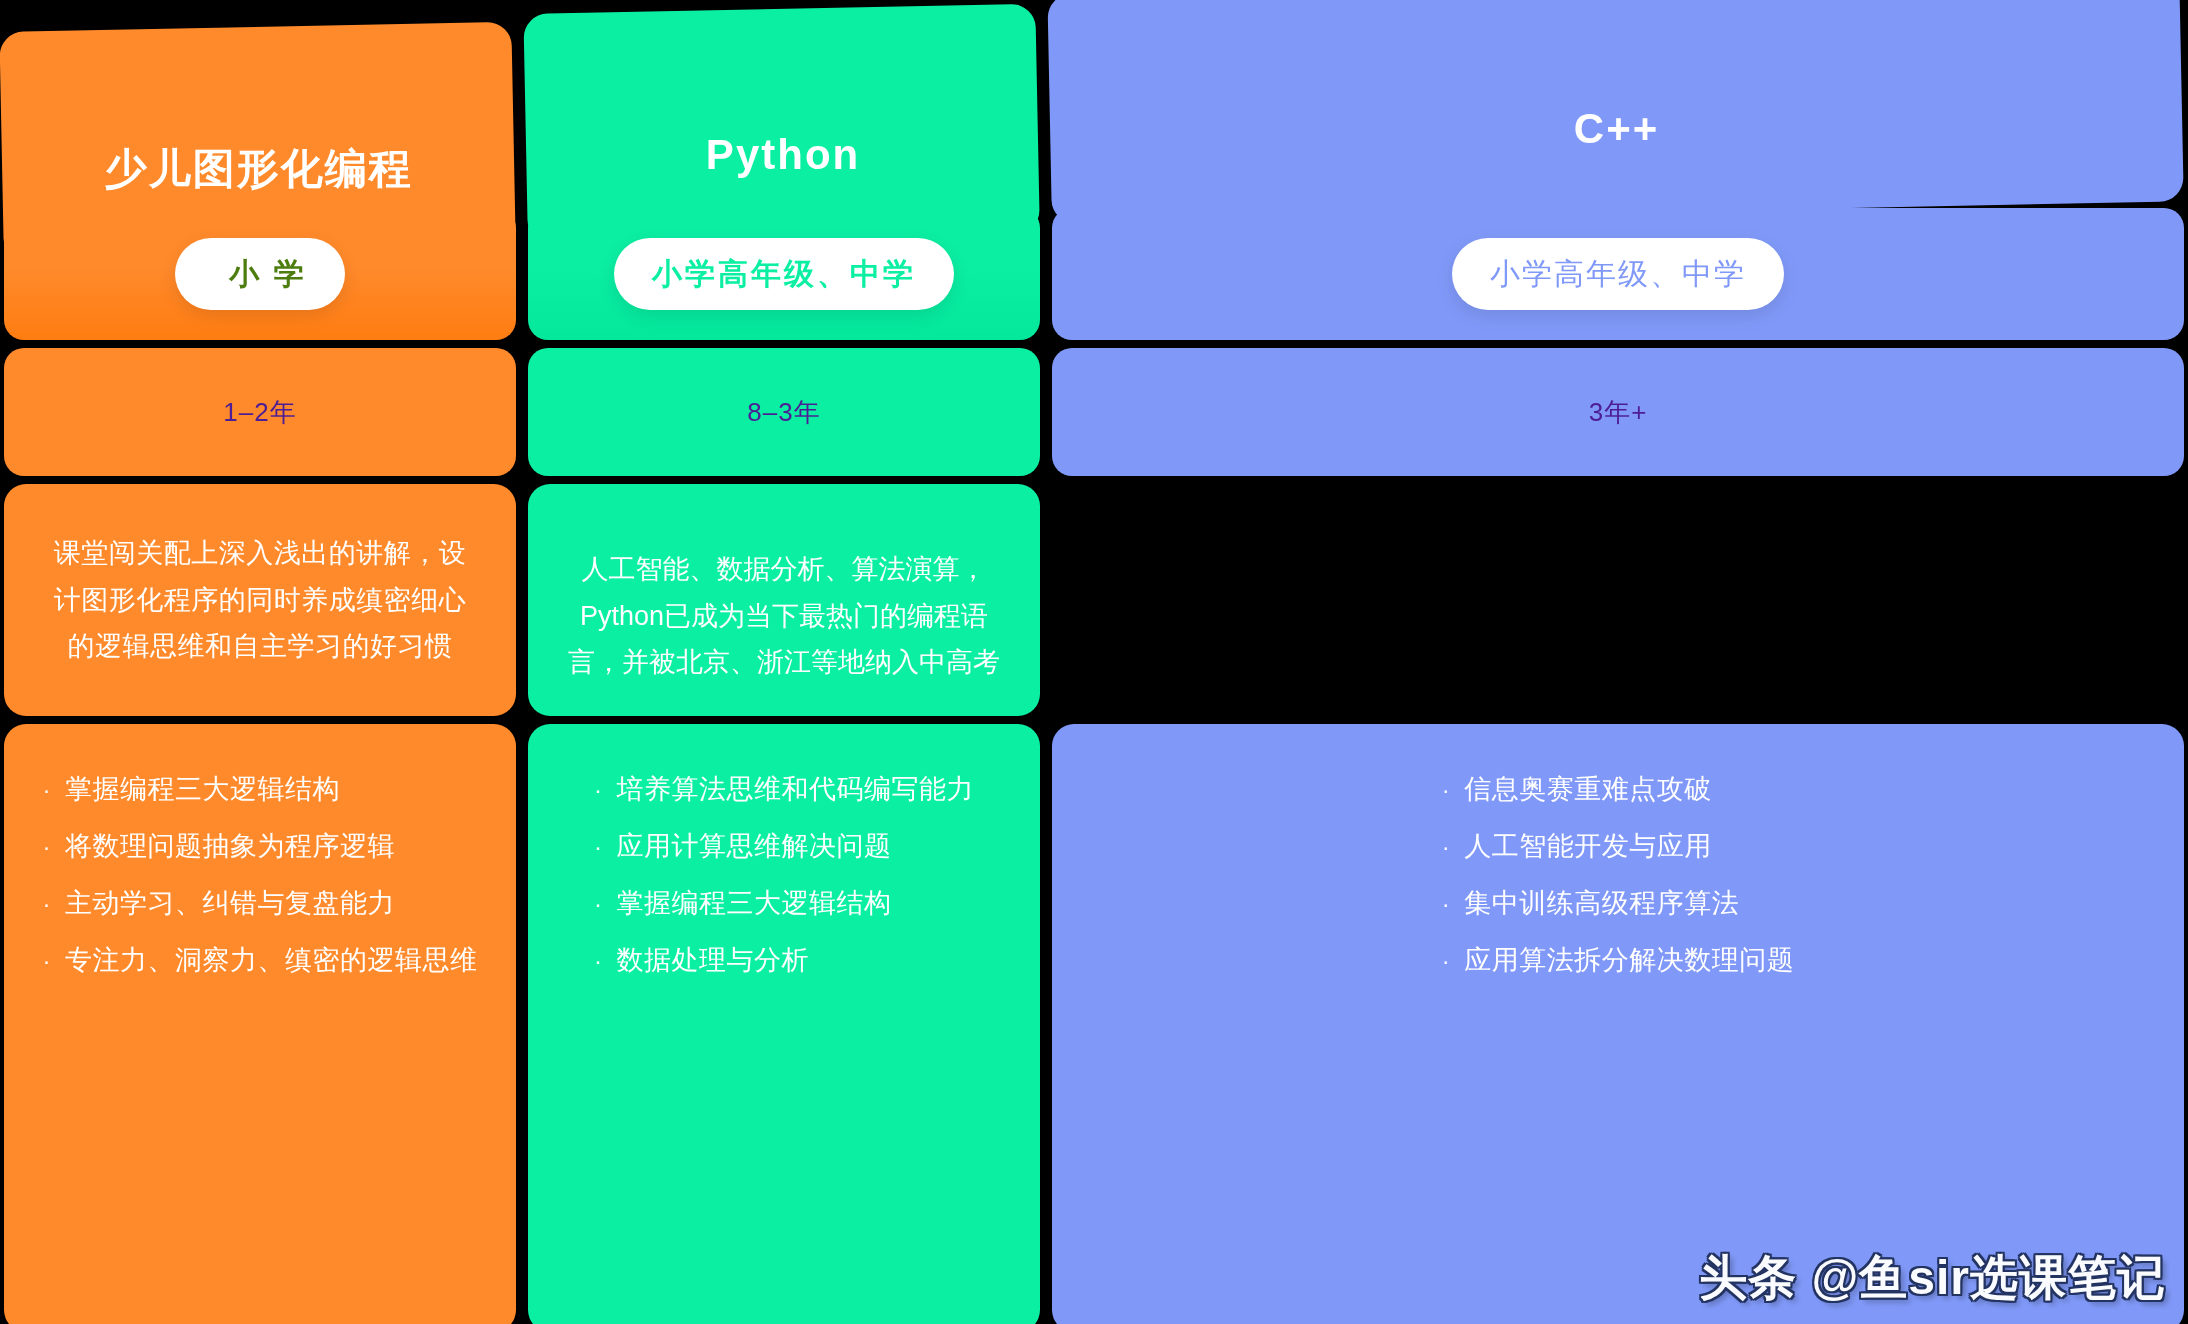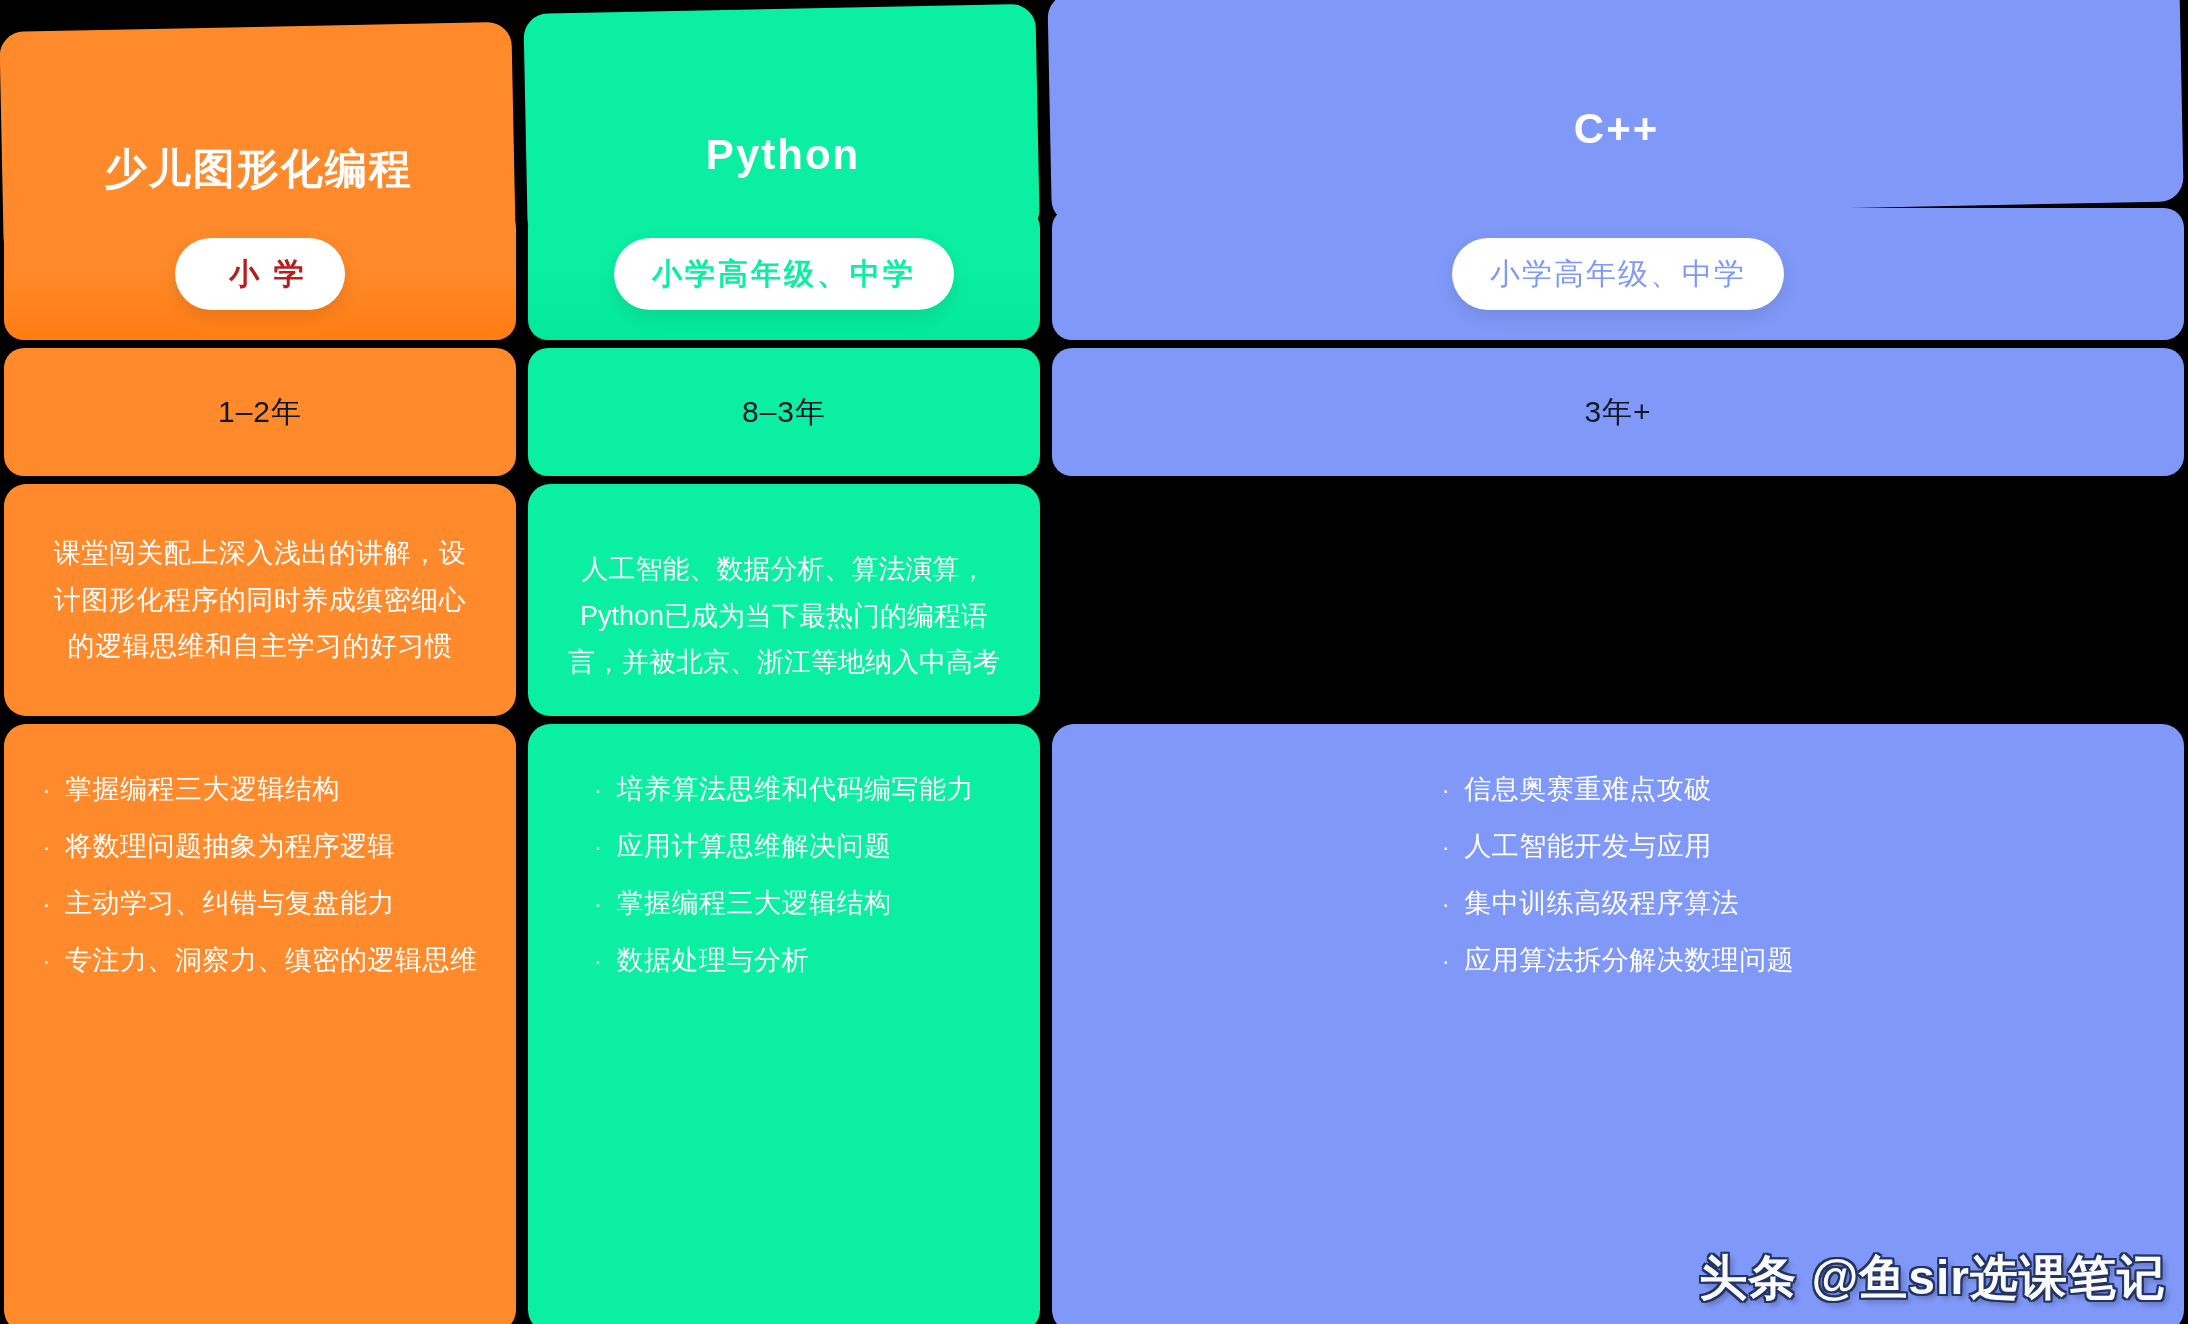--- a/index.html
+++ b/index.html
@@ -68,27 +68,27 @@
     border-radius: 999px;
     display: flex;
     align-items: center;
     justify-content: center;
     height: 72px;
     padding: 0 38px;
     box-shadow: 0 6px 18px rgba(0,0,0,0.10);
     white-space: nowrap;
   }
   .pill-text { font-size: 30px; font-weight: 700; letter-spacing: 3px; }
-  .pill-text.o { color: #b91c1c; margin-left: 16px; }
+  .pill-text.o { color: #4d7c0f; margin-left: 16px; }
   .pill-text.g { color: #0BEFA3; }
   .pill-text.b { color: #8099F8; font-weight: 400; letter-spacing: 2px; }
 
   
   .dur { top: 348px; height: 128px; border-radius: 20px; }
-  .dur-text { font-size: 30px; color: #0f172a; font-weight: 400; letter-spacing: 1px; }
+  .dur-text { font-size: 26px; color: #4c1d95; font-weight: 400; letter-spacing: 1px; }
 
   
   .desc { top: 484px; height: 232px; border-radius: 22px; padding: 8px 40px; }
   .desc-text {
     font-size: 27px; line-height: 1.72; color: #ffffff;
     text-align: center; font-weight: 400; letter-spacing: 0.5px;
   }
   .desc-text.tight { letter-spacing: 0px; margin-top: 32px; }
 
   

